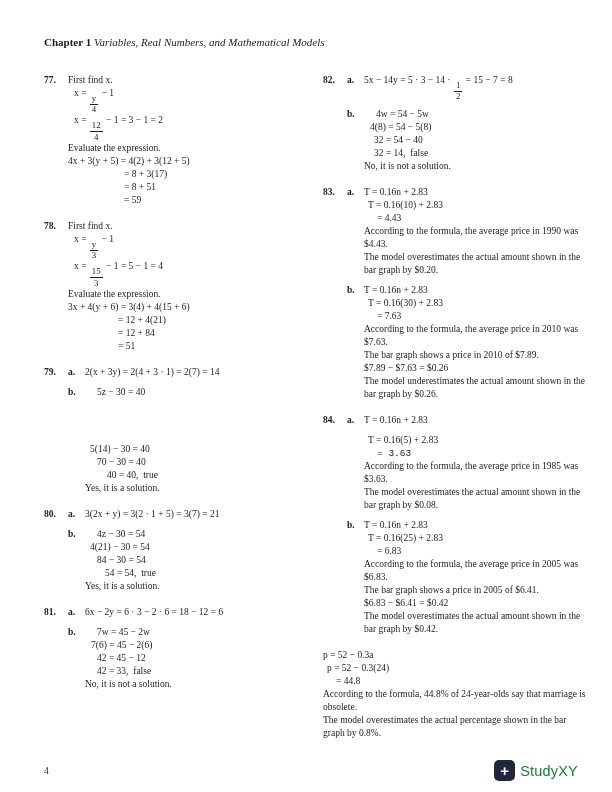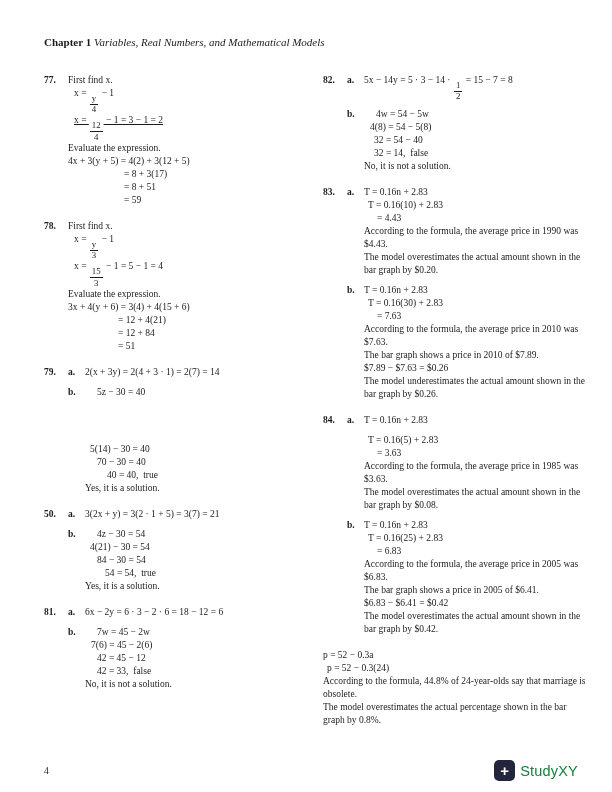--- a/index.html
+++ b/index.html
@@ -60,21 +60,21 @@
         <div class="problem">
           <div class="pnum">77.</div>
           <div class="pbody">
             <div class="part">
               <div class="part-body">
                 <div class="line prose">First find x.</div>
                 <div class="line math" style="padding-left: 6px;">x = <span class="frac">
                     <span class="fnum">y</span>
                     <span class="fden">4</span>
                   </span> − 1</div>
-                <div class="line math" style="padding-left: 6px; text-decoration: underline;">x = <span class="frac">
+                <div class="line math" style="padding-left: 6px;">x = <span class="frac">
                     <span class="fnum">12</span>
                     <span class="fden">4</span>
                   </span> − 1 = 3 − 1 = 2</div>
                 <div class="line prose">Evaluate the expression.</div>
                 <div class="line math">4x + 3(y + 5) = 4(2) + 3(12 + 5)</div>
                 <div class="line math" style="padding-left: 56px;">= 8 + 3(17)</div>
                 <div class="line math" style="padding-left: 56px;">= 8 + 51</div>
                 <div class="line math" style="padding-left: 56px;">= 59</div>
               </div>
             </div>
@@ -118,21 +118,21 @@
                 <div class="line math" style="padding-left: 12px;">5z − 30 = 40</div>
                 <div class="line math" style="padding-left: 5px; margin-top: 44px;">5(14) − 30 = 40</div>
                 <div class="line math" style="padding-left: 12px;">70 − 30 = 40</div>
                 <div class="line math" style="padding-left: 22px;">40 = 40,&nbsp; true</div>
                 <div class="line prose">Yes, it is a solution.</div>
               </div>
             </div>
           </div>
         </div>
         <div class="problem">
-          <div class="pnum">50.</div>
+          <div class="pnum">80.</div>
           <div class="pbody">
             <div class="part">
               <div class="plabel">a.</div>
               <div class="part-body">
                 <div class="line math">3(2x + y) = 3(2 · 1 + 5) = 3(7) = 21</div>
               </div>
             </div>
             <div class="part">
               <div class="plabel">b.</div>
               <div class="part-body">
@@ -220,21 +220,21 @@
           </div>
         </div>
         <div class="problem">
           <div class="pnum">84.</div>
           <div class="pbody">
             <div class="part">
               <div class="plabel">a.</div>
               <div class="part-body">
                 <div class="line math">T = 0.16n + 2.83</div>
                 <div class="line math" style="padding-left: 4px; margin-top: 7px;">T = 0.16(5) + 2.83</div>
-                <div class="line math" style="padding-left: 13px;">= 3.63</div>
+                <div class="line math" style="padding-left: 13px; font-family: Liberation Mono, monospace;">= 3.63</div>
                 <div class="line prose">According to the formula, the average price in 1985 was $3.63.</div>
                 <div class="line prose">The model overestimates the actual amount shown in the bar graph by $0.08.</div>
               </div>
             </div>
             <div class="part">
               <div class="plabel">b.</div>
               <div class="part-body">
                 <div class="line math">T = 0.16n + 2.83</div>
                 <div class="line math" style="padding-left: 4px;">T = 0.16(25) + 2.83</div>
                 <div class="line math" style="padding-left: 13px;">= 6.83</div>
@@ -245,20 +245,21 @@
               </div>
             </div>
           </div>
         </div>
         <div class="problem">
           <div class="pbody">
             <div class="part">
               <div class="part-body">
                 <div class="line math">p = 52 − 0.3a</div>
                 <div class="line math" style="padding-left: 4px;">p = 52 − 0.3(24)</div>
+                <div class="line math" style="padding-left: 13px;">= 44.8</div>
                 <div class="line prose">According to the formula, 44.8% of 24-year-olds say that marriage is obsolete.</div>
                 <div class="line prose">The model overestimates the actual percentage shown in the bar graph by 0.8%.</div>
               </div>
             </div>
           </div>
         </div>
       </div>
   </div>
 
   <div class="page-number">4</div>

